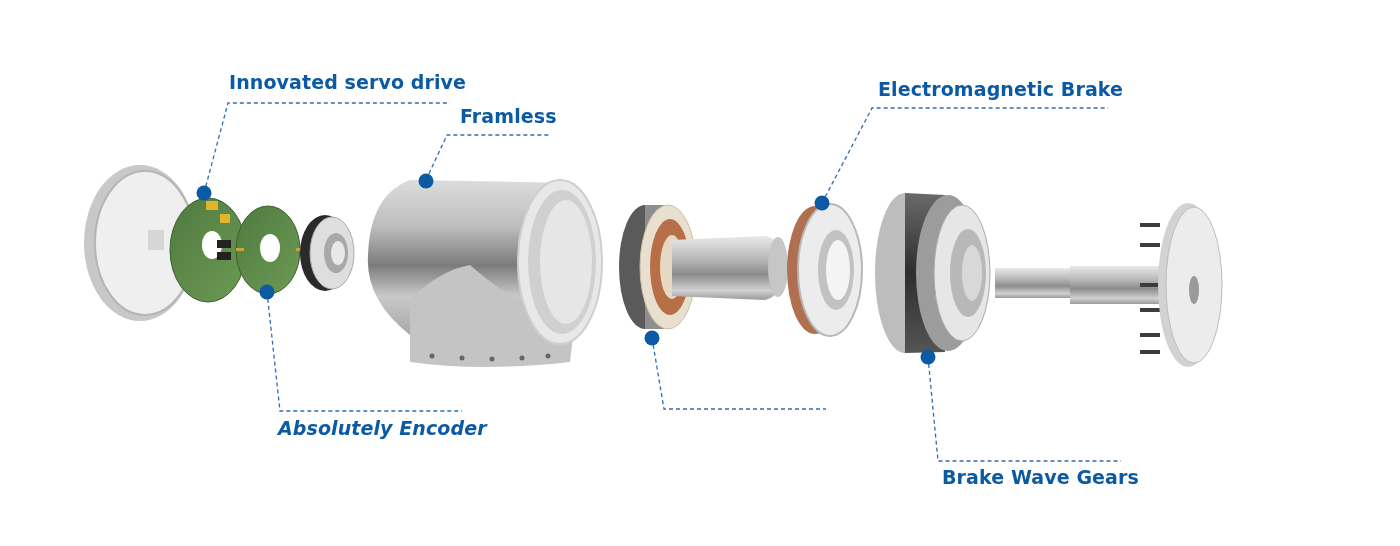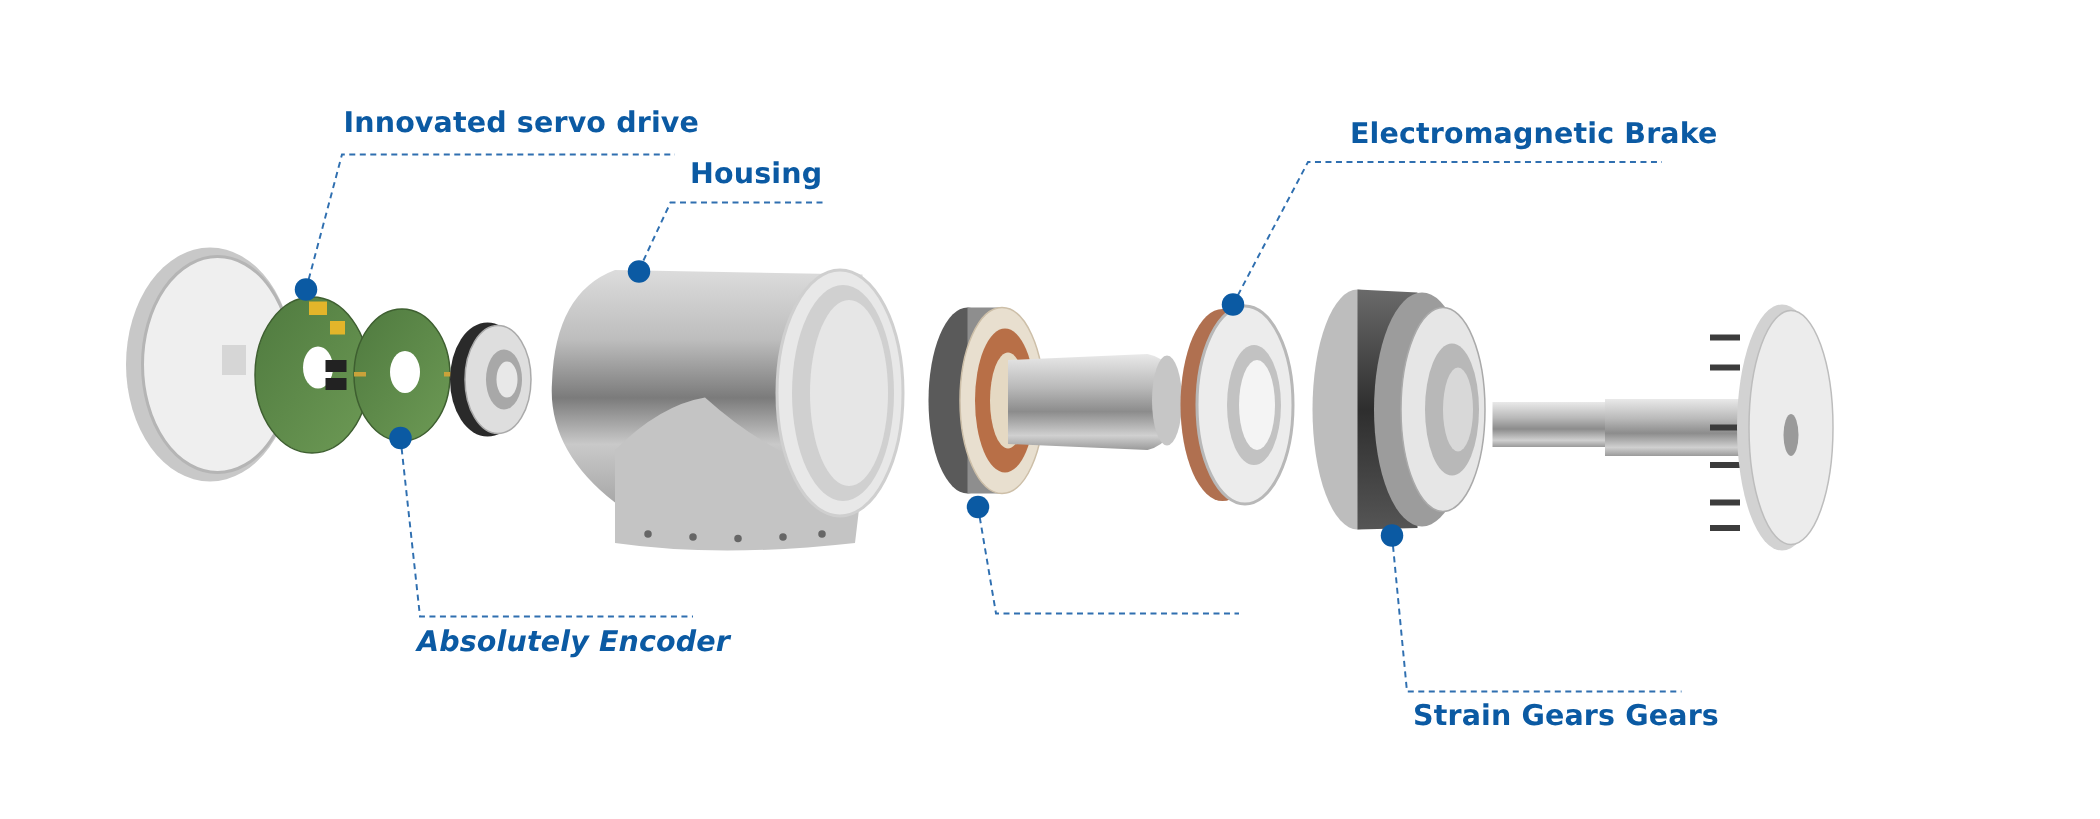--- a/index.html
+++ b/index.html
@@ -144,18 +144,18 @@
     <circle cx="204" cy="193" r="7.5"></circle>
     <circle cx="426" cy="181" r="7.5"></circle>
     <circle cx="822" cy="203" r="7.5"></circle>
     <circle cx="267" cy="292" r="7.5"></circle>
     <circle cx="652" cy="338" r="7.5"></circle>
     <circle cx="928" cy="357" r="7.5"></circle>
   </g>
 </svg>
 
 <div class="label" style="left:229px; top:71px;text-align:center;">Innovated servo drive</div>
-<div class="label" style="left:460px; top:105px;">Housing</div>
-<div class="label" style="left:900px; top:78px;">Electromagnetic Brake</div>
+<div class="label" style="left:460px; top:105px;">Framless</div>
+<div class="label" style="left:878px; top:78px;">Electromagnetic Brake</div>
 <div class="label" style="left:278px; top:417px;font-style:italic;">Absolutely Encoder</div>
-<div class="label" style="left:942px; top:466px;">Strain Gears Gears</div>
+<div class="label" style="left:942px; top:466px;">Brake Wave Gears</div>
 
 </div>
 
 </body></html>

